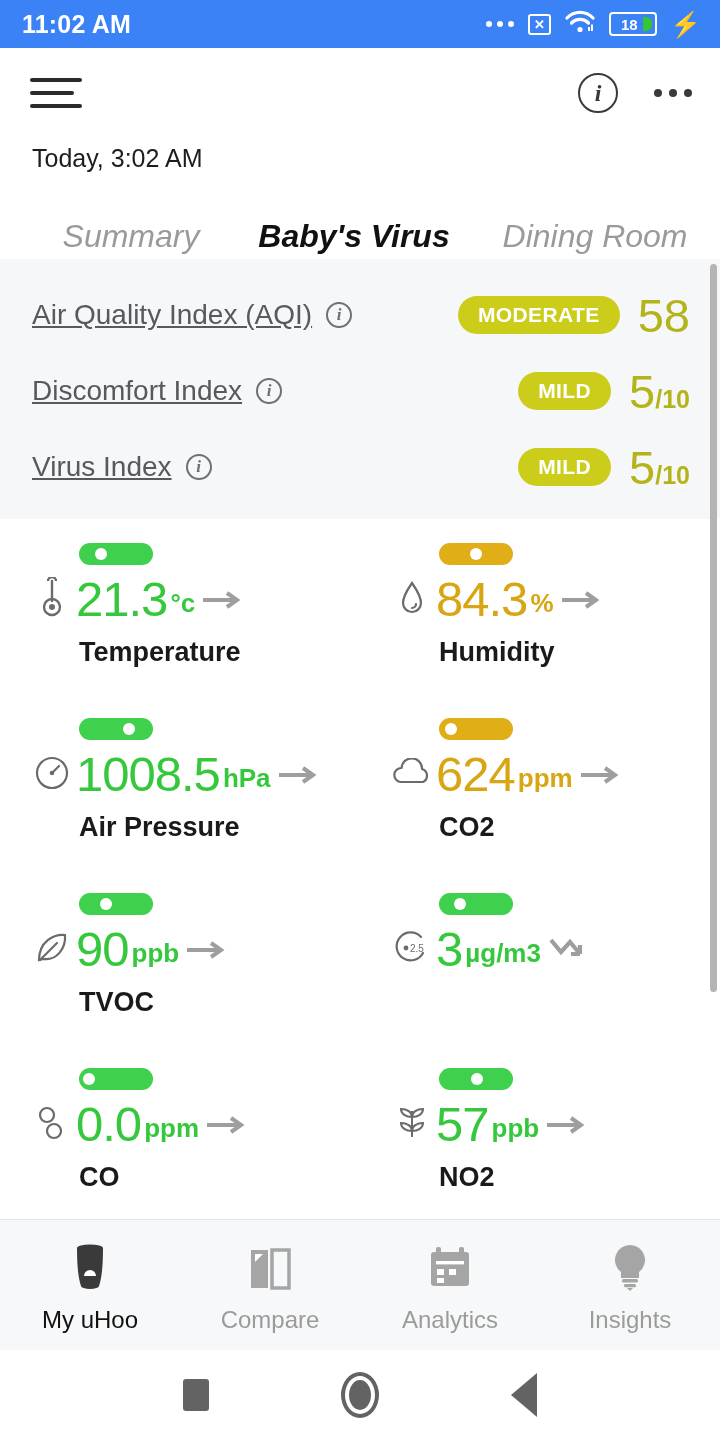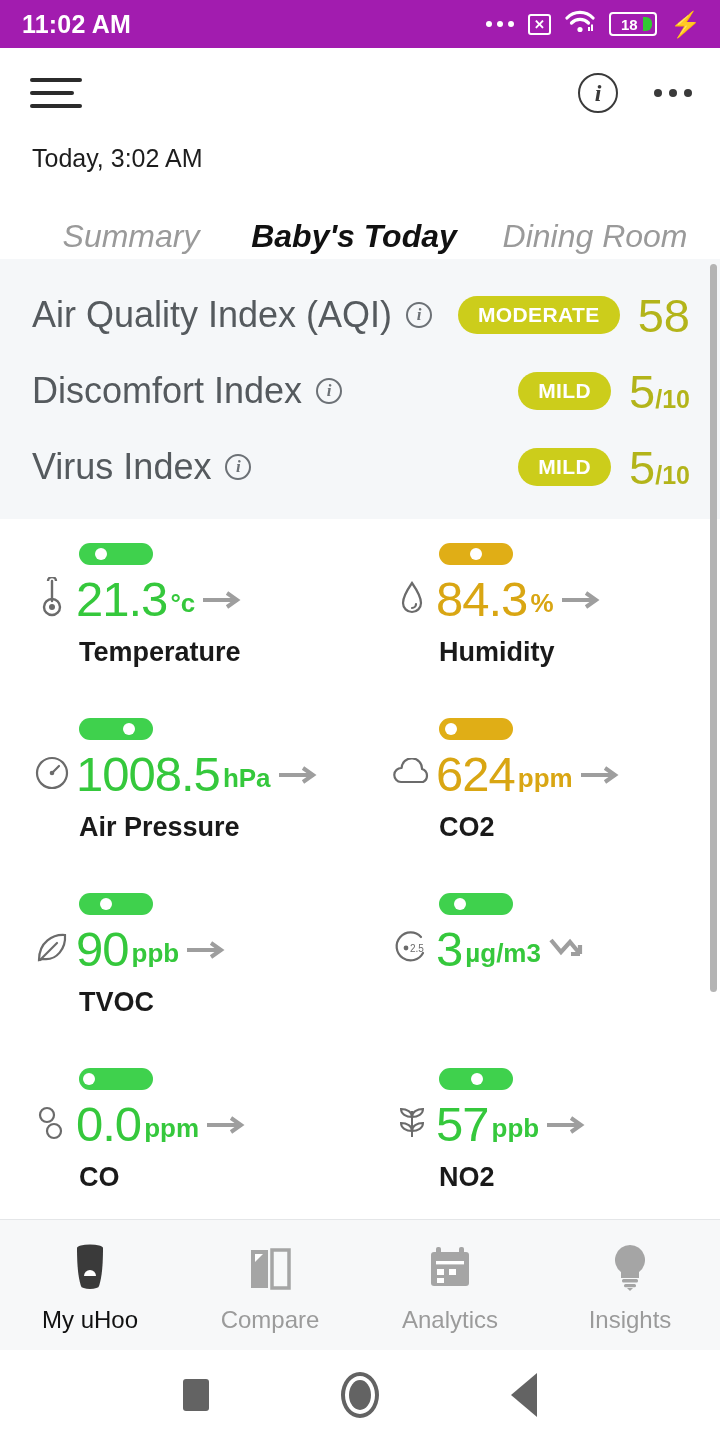--- a/index.html
+++ b/index.html
@@ -6,21 +6,21 @@
   html,body { width:720px; height:1440px; }
   body {
     font-family:"Liberation Sans", sans-serif;
     background:#ffffff;
     overflow:hidden;
     position:relative;
   }
 
   
   .statusbar {
-    height:48px; background:#a21caf; color:#ffffff;
+    height:48px; background:#3b82f6; color:#ffffff;
     display:flex; align-items:center; justify-content:space-between;
     padding:0 18px 0 22px;
   }
   .sb-time { font-size:25px; font-weight:bold; letter-spacing:.2px; }
   .sb-icons { display:flex; align-items:center; gap:14px; }
   .sb-dots { display:flex; gap:5px; align-items:center; }
   .sb-dots i { width:6px; height:6px; border-radius:50%; background:#fff; display:block; }
   .sb-nosim {
     width:23px; height:21px; border:2px solid #fff; border-radius:3px;
     position:relative; font-size:13px; line-height:17px; text-align:center;
@@ -75,21 +75,21 @@
   }
 
   
   .scroll-area { position:relative; height:929px; overflow:hidden; background:#fff; }
 
   
   .index-panel { background:#f5f7f9; padding:18px 0 14px 0; }
   .index-row {
     display:flex; align-items:center; height:76px; padding:0 30px 0 32px;
   }
-  .index-label { font-size:36px; color:#555a5e; }
+  .index-label { font-size:28px; color:#555a5e;text-decoration:underline; }
   .idx-info {
     width:26px; height:26px; border:2px solid #6c7176; border-radius:50%;
     display:inline-flex; align-items:center; justify-content:center;
     font-family:"Liberation Serif", serif; font-style:italic;
     font-size:17px; color:#6c7176; margin-left:14px; font-weight:bold; flex:0 0 auto;
   }
   .index-right { margin-left:auto; display:flex; align-items:center; gap:18px; }
   .badge {
     background:#cccd1b; color:#ffffff; font-size:21px; font-weight:bold;
     border-radius:22px; padding:7px 20px; letter-spacing:.4px;
@@ -192,21 +192,21 @@
         <i></i>
         <i></i>
       </div>
   </div>
 </div>
 
 <div class="datestamp">Today, 3:02 AM</div>
 
 <div class="tabs">
   <div class="tab">Summary</div>
-  <div class="tab active">Baby's Today</div>
+  <div class="tab active">Baby's Virus</div>
   <div class="tab">Dining Room</div>
 </div>
 
 <div class="scroll-area">
 
   <div class="index-panel">
 
     <div class="index-row">
       <span class="index-label">Air Quality Index (AQI)</span>
       <span class="idx-info">i</span>

